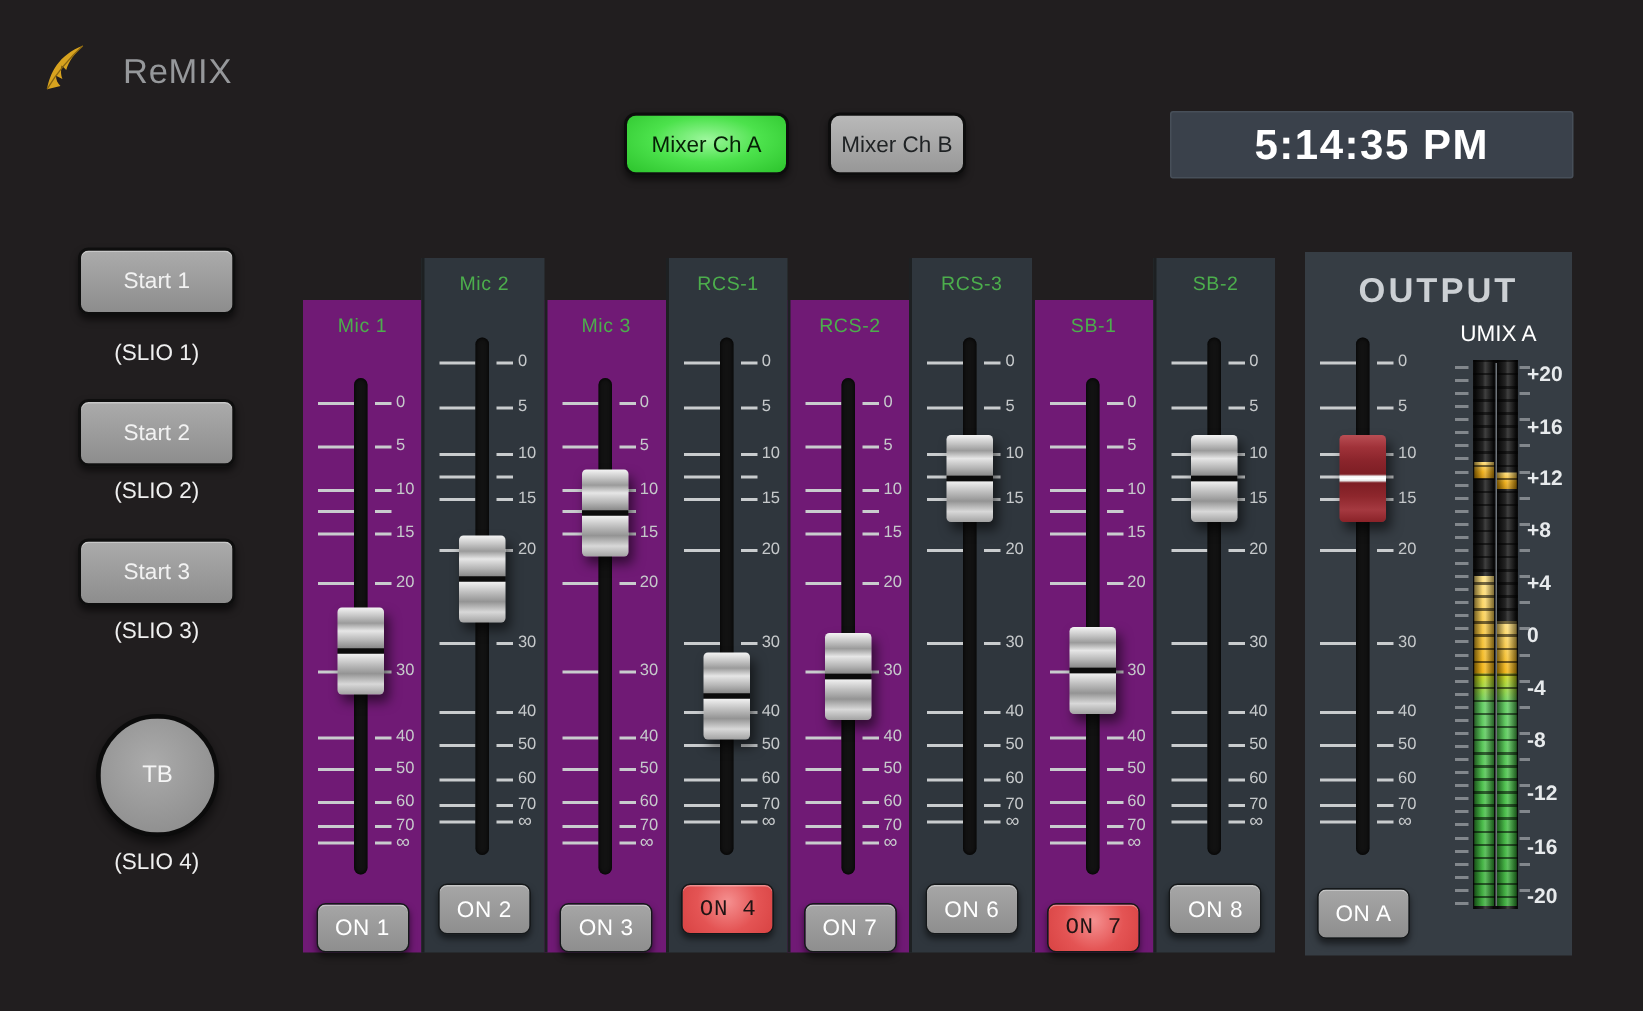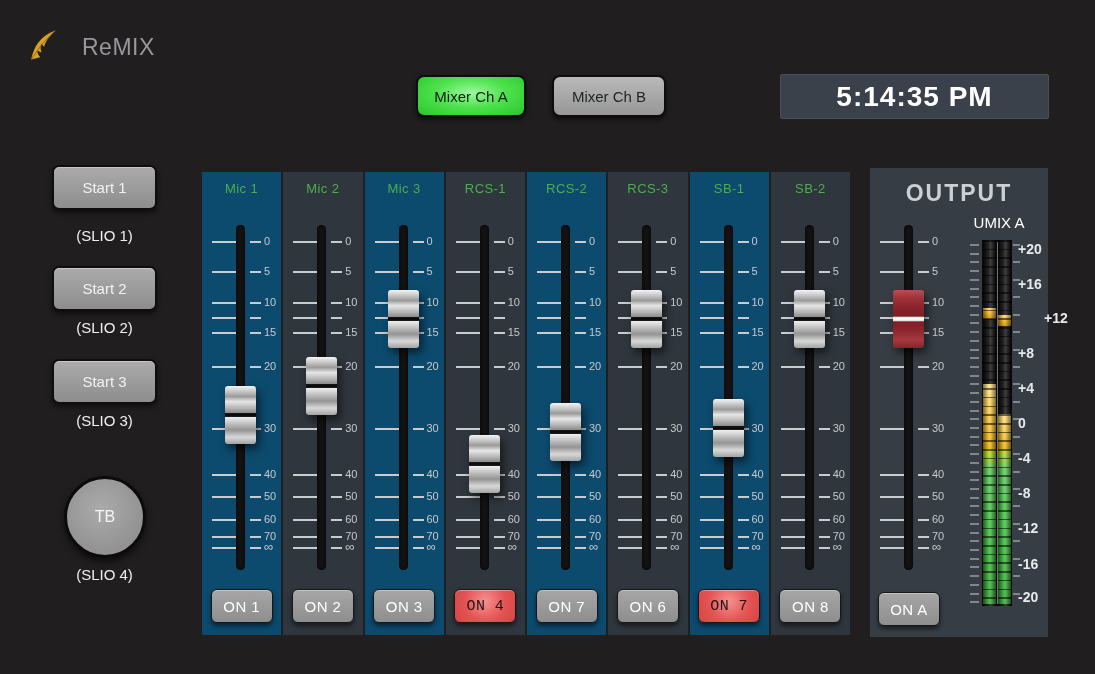--- a/index.html
+++ b/index.html
@@ -19,21 +19,21 @@
   .tab{
     position:absolute;top:75px;height:42px;border-radius:8px;border:2px solid #0d0d0d;
     font-family:"Liberation Sans",sans-serif;font-size:15px;cursor:pointer;
     box-shadow:0 3px 5px rgba(0,0,0,.55);
   }
   .tab.active{
     left:416px;width:110px;color:#062006;
     background:radial-gradient(ellipse at 50% 42%,#9df79d 0%,#4ce24c 48%,#2cc32c 100%);
   }
   .tab.inactive{
-    left:552px;width:114px;color:#1f2224;
+    left:552px;width:92px;color:#1f2224;
     background:linear-gradient(#b9b9b9,#979797);
   }
   .clock{
     position:absolute;left:780px;top:74px;width:269px;height:45px;
     background:#3a414b;border:1px solid #474f59;border-radius:2px;box-sizing:border-box;
     color:#ffffff;font-size:28px;font-weight:bold;letter-spacing:1px;
     display:flex;align-items:center;justify-content:center;
   }
   
   .start-btn{
@@ -49,21 +49,21 @@
   .tb-btn{
     position:absolute;left:64px;top:476px;width:82px;height:82px;border-radius:50%;
     border:3px solid #0b0b0b;color:#f5f5f5;font-size:16px;cursor:pointer;
     background:radial-gradient(circle at 45% 40%,#ababab,#8f8f8f 78%);
     box-shadow:0 4px 7px rgba(0,0,0,.6);
   }
   
   .strips{position:absolute;left:202px;top:172px;width:648px;height:463px;display:flex;}
   .strip{flex:1 1 0;position:relative;display:flex;flex-direction:column;box-sizing:border-box;}
   .strip + .strip{border-left:2px solid #1d2022;}
-  .strip.dark{background:#0c4a6e;}
+  .strip.dark{background:#701a75;margin-top:28px;}
   .strip.light{background:#2f363d;}
   .strip-label{margin-top:9px;height:18px;text-align:center;font-size:13px;color:#4cae4c;letter-spacing:.4px;}
   .fader{position:relative;margin-top:26px;height:345px;width:100%;}
   .track{
     position:absolute;left:34px;top:0;width:9px;height:100%;
     background:#121212;border-radius:5px;
     box-shadow:inset 0 0 3px #000;
   }
   .tick{position:absolute;left:0;right:0;height:0;}
   .tick .dl{position:absolute;left:10px;top:-1px;width:24px;height:2px;background:#c9ccce;}
@@ -794,21 +794,21 @@
           <div class="seg-y" style="height: 34.8571px;"></div>
           <div class="seg-g"></div>
         </div>
         <div class="mpeak" style="top: 74.9429px;"></div>
         <div class="msheen"></div>
       </div>
     </div>
   <button class="on-btn">ON A</button>
 <div class="mlabel" style="top: 80.7143px; text-align: center;">+20</div>
     <div class="mlabel" style="top: 115.571px;">+16</div>
-    <div class="mlabel" style="top: 150.429px; margin-left: 26px;">+12</div>
+    <div class="mlabel" style="top: 150.429px;">+12</div>
     <div class="mlabel" style="top: 185.286px;">+8</div>
     <div class="mlabel" style="top: 220.143px;">+4</div>
     <div class="mlabel" style="top: 255px;">0</div>
     <div class="mlabel" style="top: 289.857px;">-4</div>
     <div class="mlabel" style="top: 324.714px;">-8</div>
     <div class="mlabel" style="top: 359.571px;">-12</div>
     <div class="mlabel" style="top: 396px;">-16</div>
     <div class="mlabel" style="top: 429.286px;">-20</div>
   </div>
 

